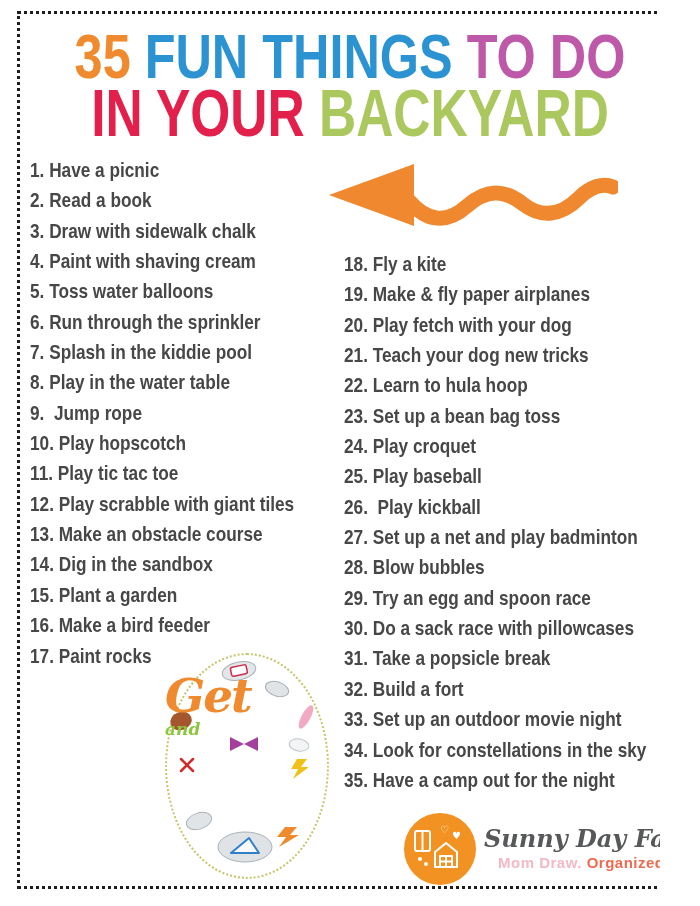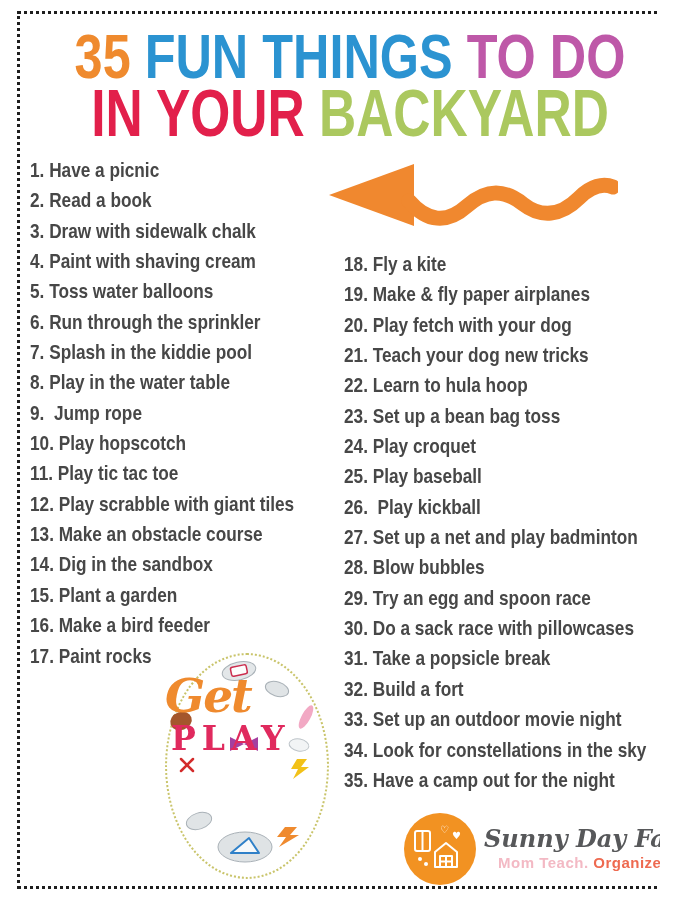--- a/index.html
+++ b/index.html
@@ -183,21 +183,21 @@
       <ellipse cx="34" cy="168" rx="13" ry="8" fill="#e0e4e6" stroke="#a9b1b7" transform="rotate(-18 34 168)"></ellipse>
       <g>
         <ellipse cx="80" cy="194" rx="27" ry="15" fill="#dfe3e5" stroke="#a9b1b7"></ellipse>
         <polygon points="66,200 94,200 84,185" fill="#f7f9fa" stroke="#2f80c8" stroke-width="2" stroke-linejoin="round"></polygon>
       </g>
       <polygon points="120,174 132,174 125,182 134,182 114,194 121,184 112,184" fill="#ef8a2e"></polygon>
     </svg>
 
     <div class="badge-text">
       <div class="badge-get" style="color: rgb(239, 138, 46);">Get</div>
-      <div class="badge-play" style="color: rgb(224, 42, 94);">PLAY</div>
+      <div class="badge-and" style="color: rgb(140, 198, 62);">and</div>
     </div>
   </div>
 
   <div class="logo">
     <div class="logo-circle" style="background-color: rgb(242, 146, 34);">
       <svg width="72" height="72" viewBox="0 0 72 72">
         <g fill="none" stroke="#ffffff" stroke-width="2" stroke-linejoin="round">
           <rect x="11" y="18" width="15" height="20" rx="2"></rect>
           <line x1="18.5" y1="18" x2="18.5" y2="38"></line>
           <path d="M 31 54 v -15 l 11 -9 l 11 9 v 15 z"></path>
@@ -209,18 +209,18 @@
           <text x="36" y="20">♡</text>
           <text x="48" y="26">♥</text>
           <circle cx="16" cy="46" r="2"></circle>
           <circle cx="22" cy="51" r="2"></circle>
         </g>
       </svg>
     </div>
     <div class="logo-textblock">
       <div class="logo-name" style="color: rgb(87, 88, 90);">Sunny Day Family</div>
       <div class="logo-tagline">
-        <span class="logo-tag1" style="color: rgb(243, 185, 196);">Mom Teach. </span><span class="logo-tag2" style="color: rgb(238, 106, 80); margin-top: 31px;">Organized.</span>
+        <span class="logo-tag1" style="color: rgb(243, 185, 196);">Mom Draw. </span><span class="logo-tag2" style="color: rgb(238, 106, 80); margin-top: 31px;">Organized.</span>
       </div>
     </div>
   </div>
 
 </div>
 
 </body></html>

